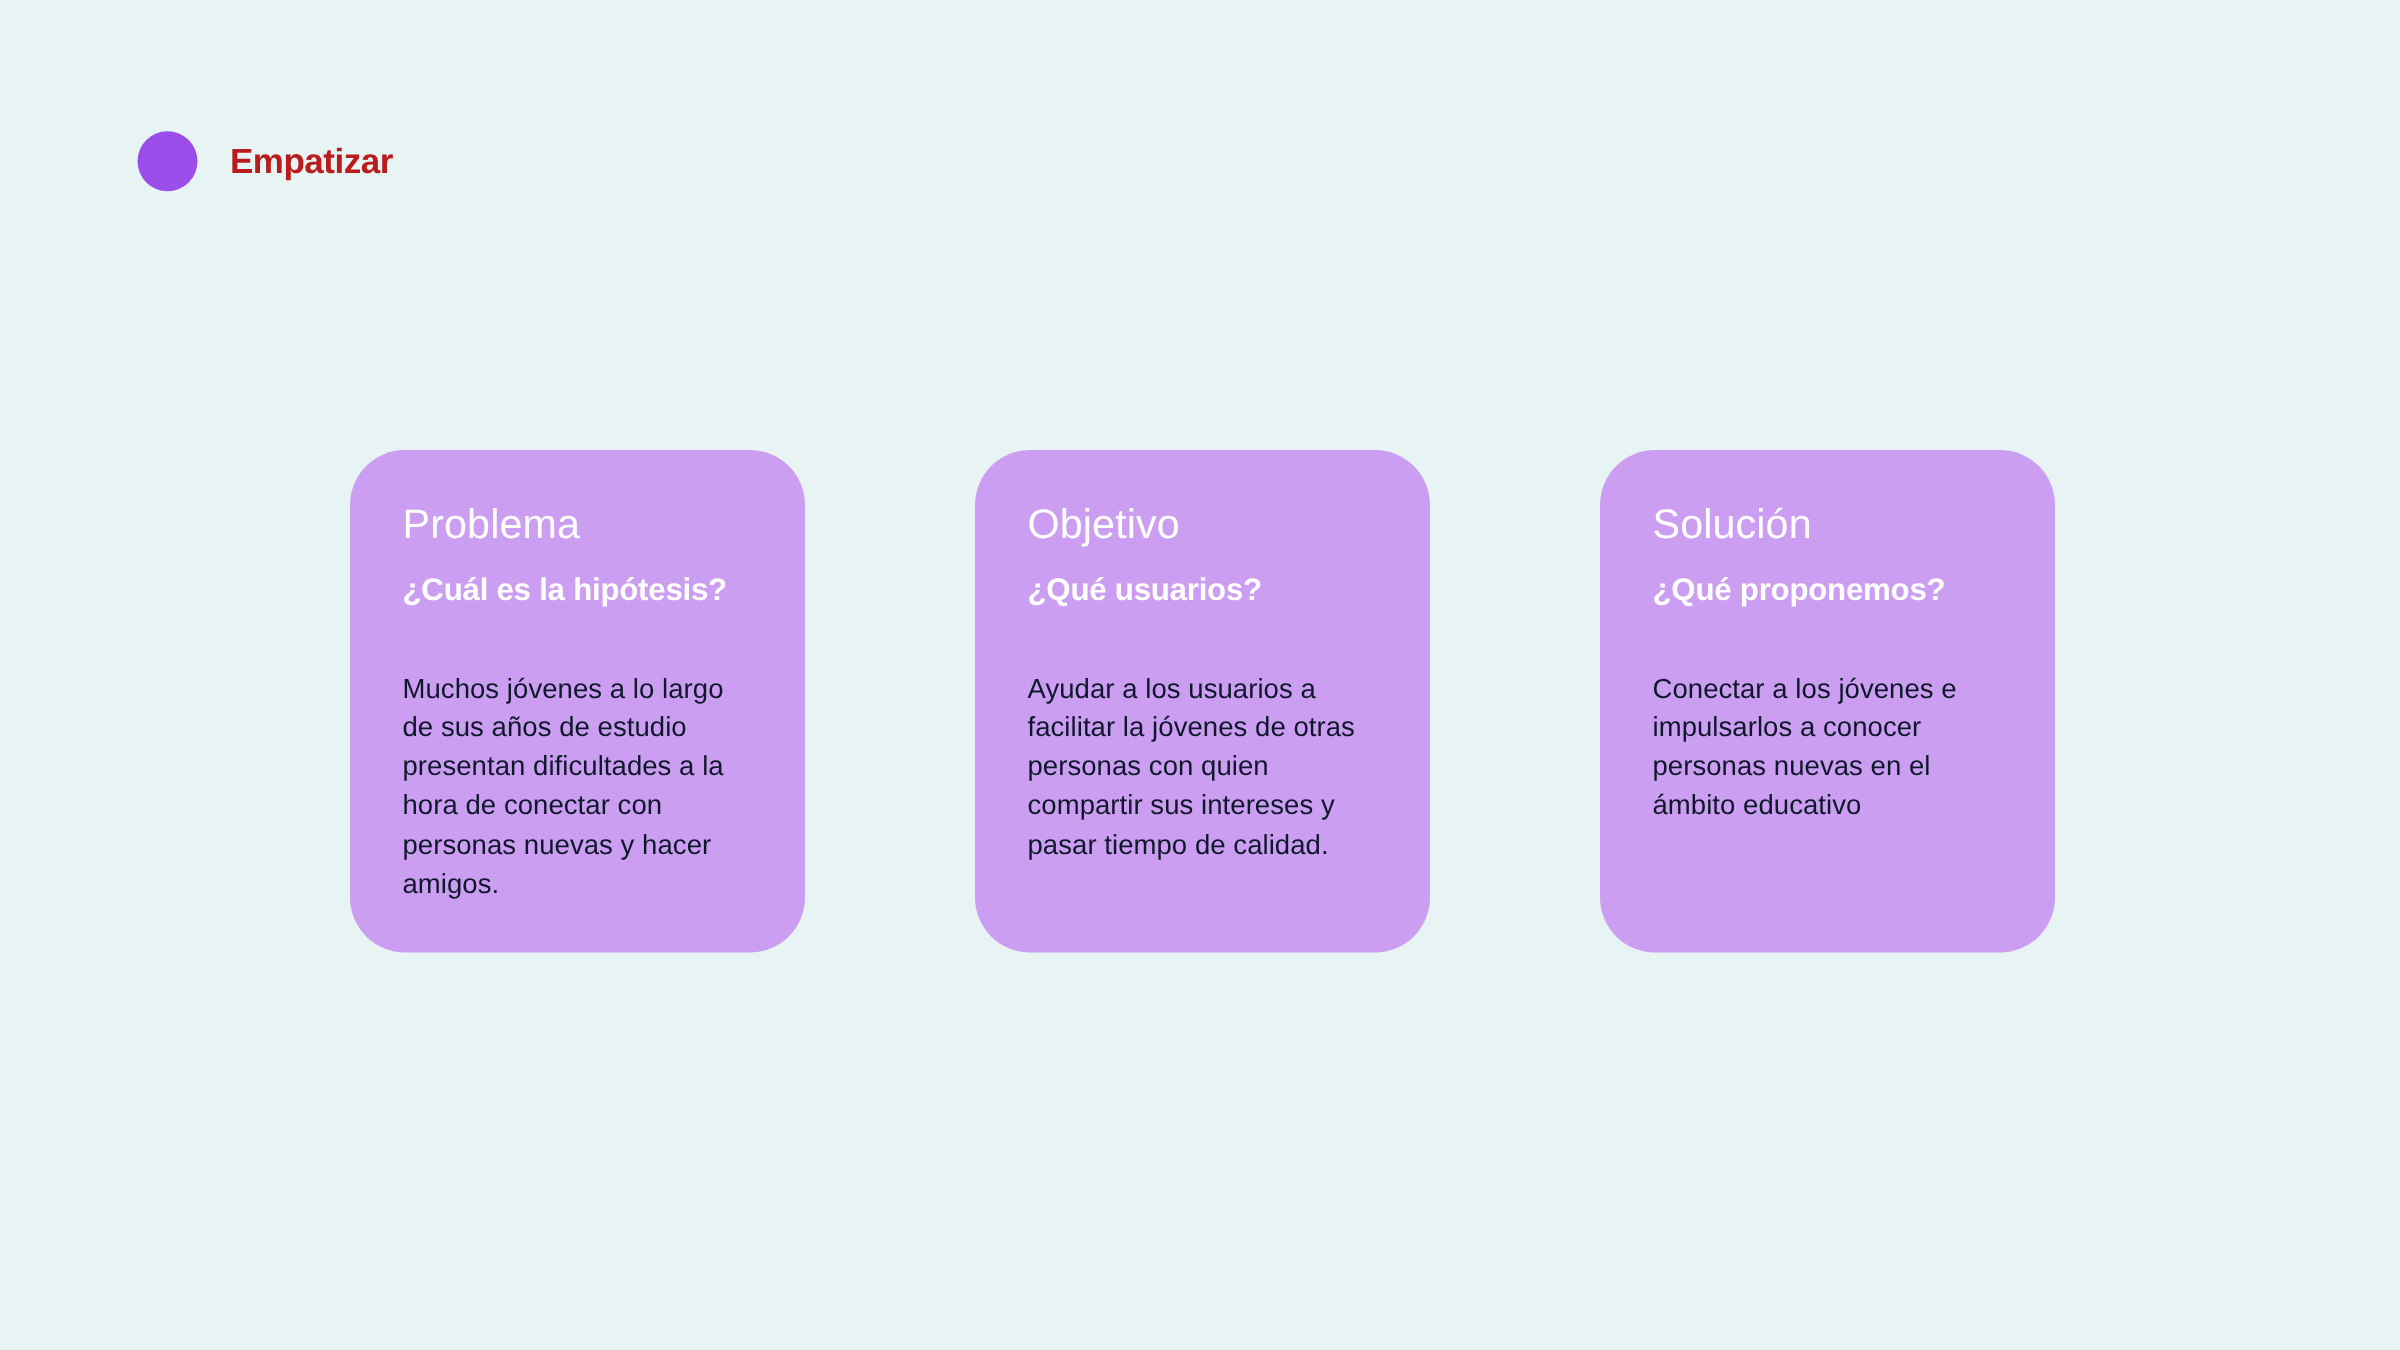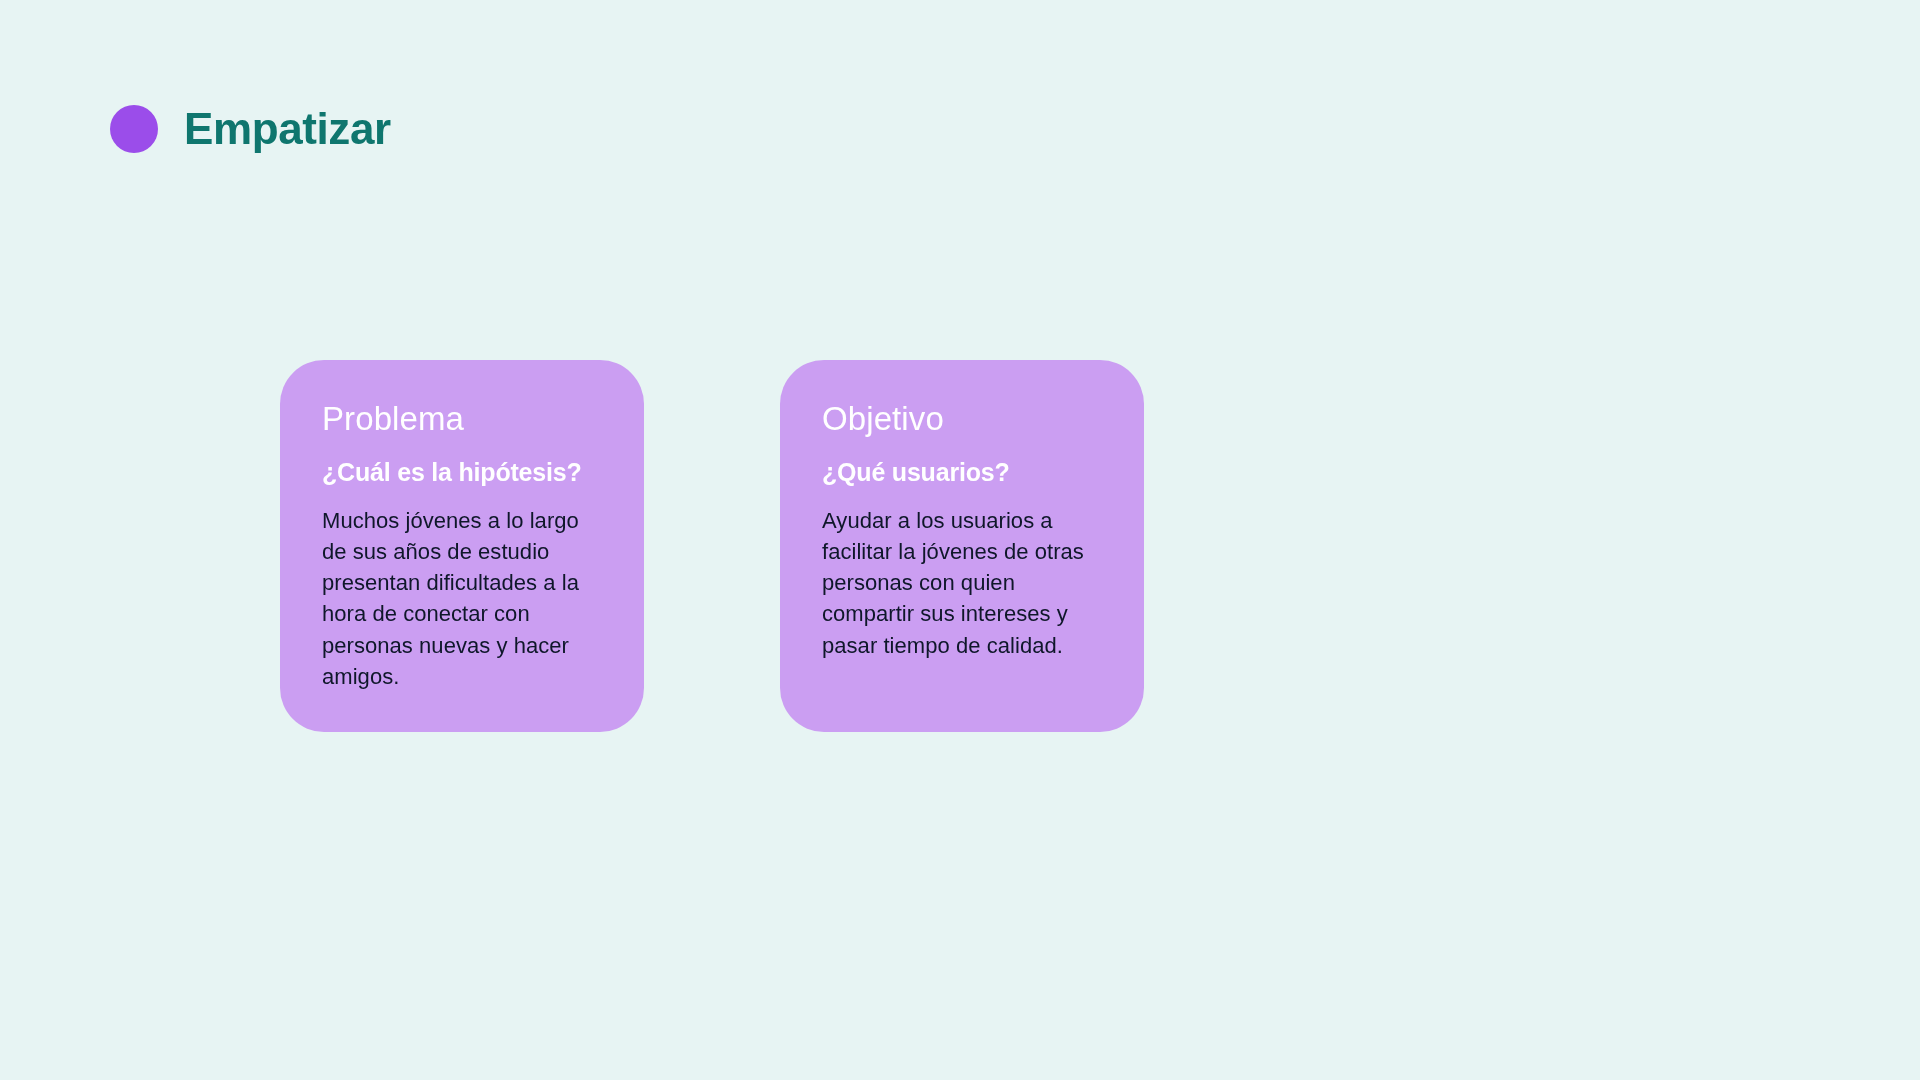--- a/index.html
+++ b/index.html
@@ -33,24 +33,24 @@
     gap: 26px;
   }
   .header-dot {
     width: 48px;
     height: 48px;
     border-radius: 50%;
     background: #9b4dea;
     flex: none;
   }
   .header-title {
-    font-size: 44px;
+    font-size: 28px;
     font-weight: 700;
     letter-spacing: -0.4px;
-    color: #0f766e;
+    color: #b91c1c;
     line-height: 1;
     white-space: nowrap;
   }
 
   
   .cards {
     position: absolute;
     left: 280px;
     top: 360px;
     display: flex;
@@ -76,21 +76,21 @@
     letter-spacing: 0.1px;
     margin: 0 0 20px 0;
   }
 
   .card-question {
     font-size: 25px;
     font-weight: 700;
     color: #ffffff;
     line-height: 1.15;
     letter-spacing: -0.2px;
-    margin: 0 0 18px 0;
+    margin: 0 0 48px 0;
   }
 
   .card-body {
     font-size: 22px;
     font-weight: 400;
     color: #0f172a;
     line-height: 1.42;
     letter-spacing: 0.05px;
     margin: 0;
   }
@@ -112,15 +112,20 @@
       <div class="card-question">¿Cuál es la hipótesis?</div>
       <div class="card-body">Muchos jóvenes a lo largo de sus años de estudio presentan dificultades a la hora de conectar con personas nuevas y hacer amigos.</div>
     </div>
 
     <div class="card">
       <div class="card-eyebrow">Objetivo</div>
       <div class="card-question">¿Qué usuarios?</div>
       <div class="card-body">Ayudar a los usuarios a facilitar la jóvenes de otras personas con quien compartir sus intereses y pasar tiempo de calidad.</div>
     </div>
 
+    <div class="card">
+      <div class="card-eyebrow">Solución</div>
+      <div class="card-question">¿Qué proponemos?</div>
+      <div class="card-body">Conectar a los jóvenes e impulsarlos a conocer personas nuevas en el ámbito educativo</div>
+    </div>
 
   </div>
 </div>
 
 </body></html>

